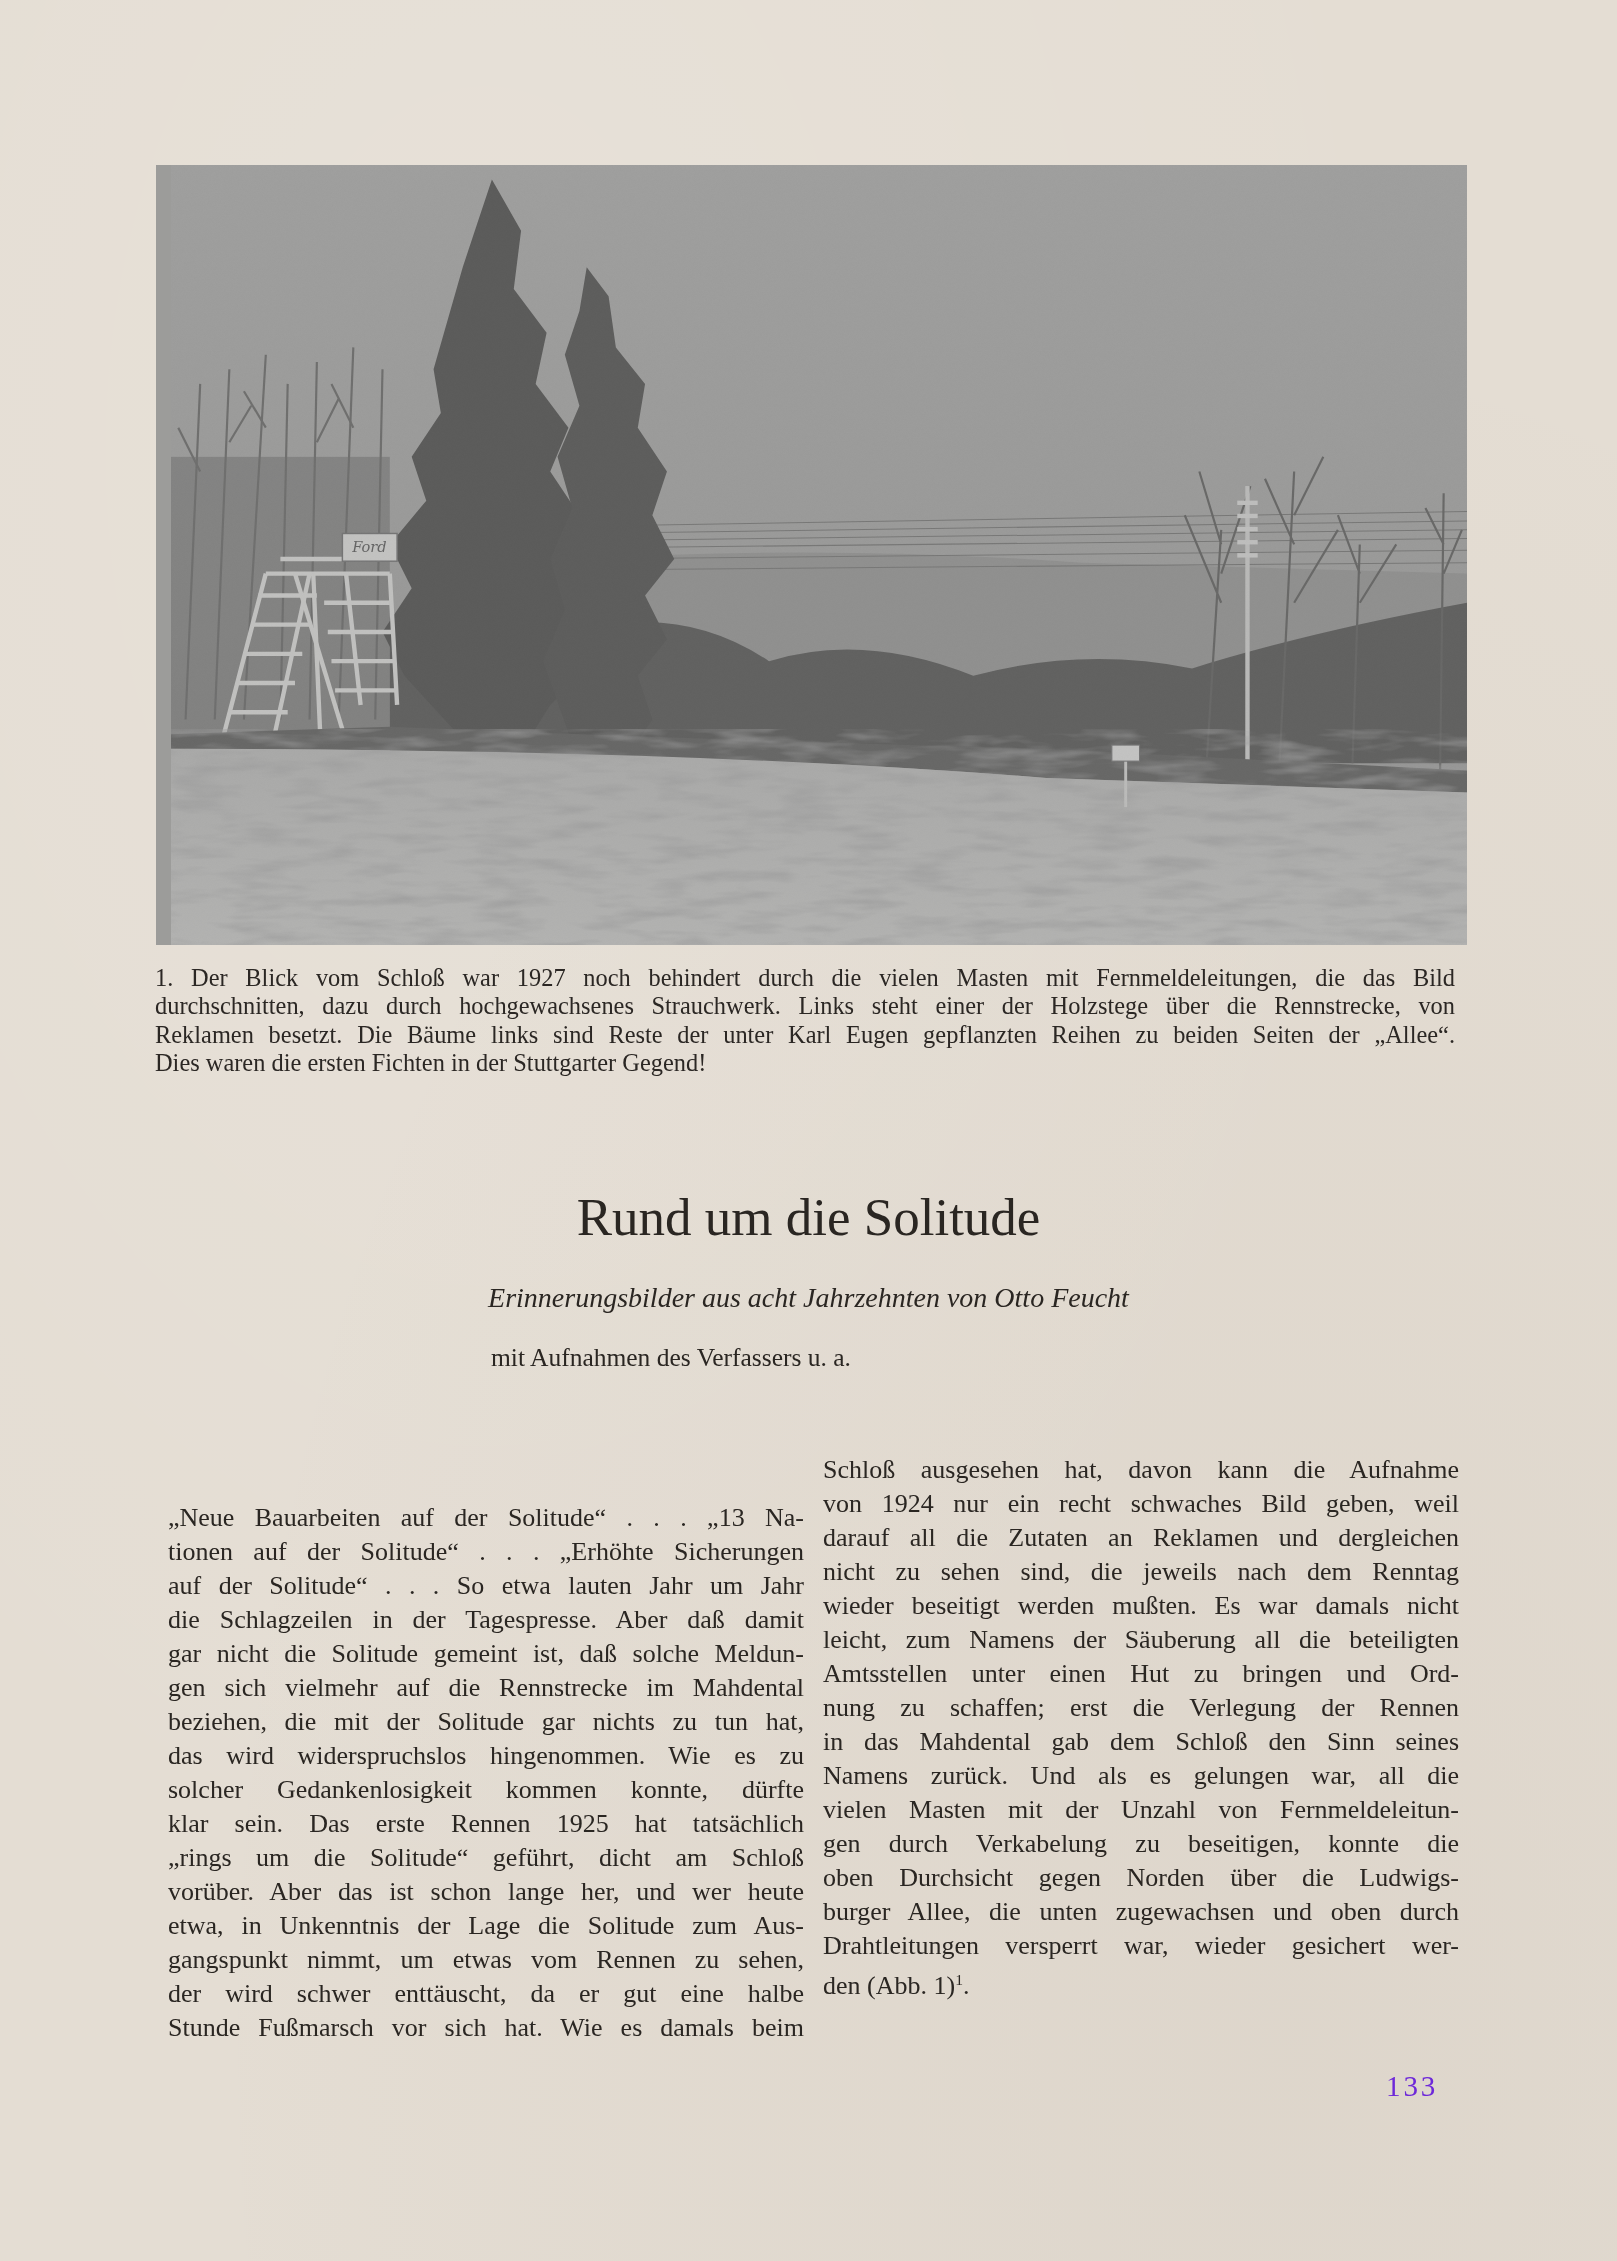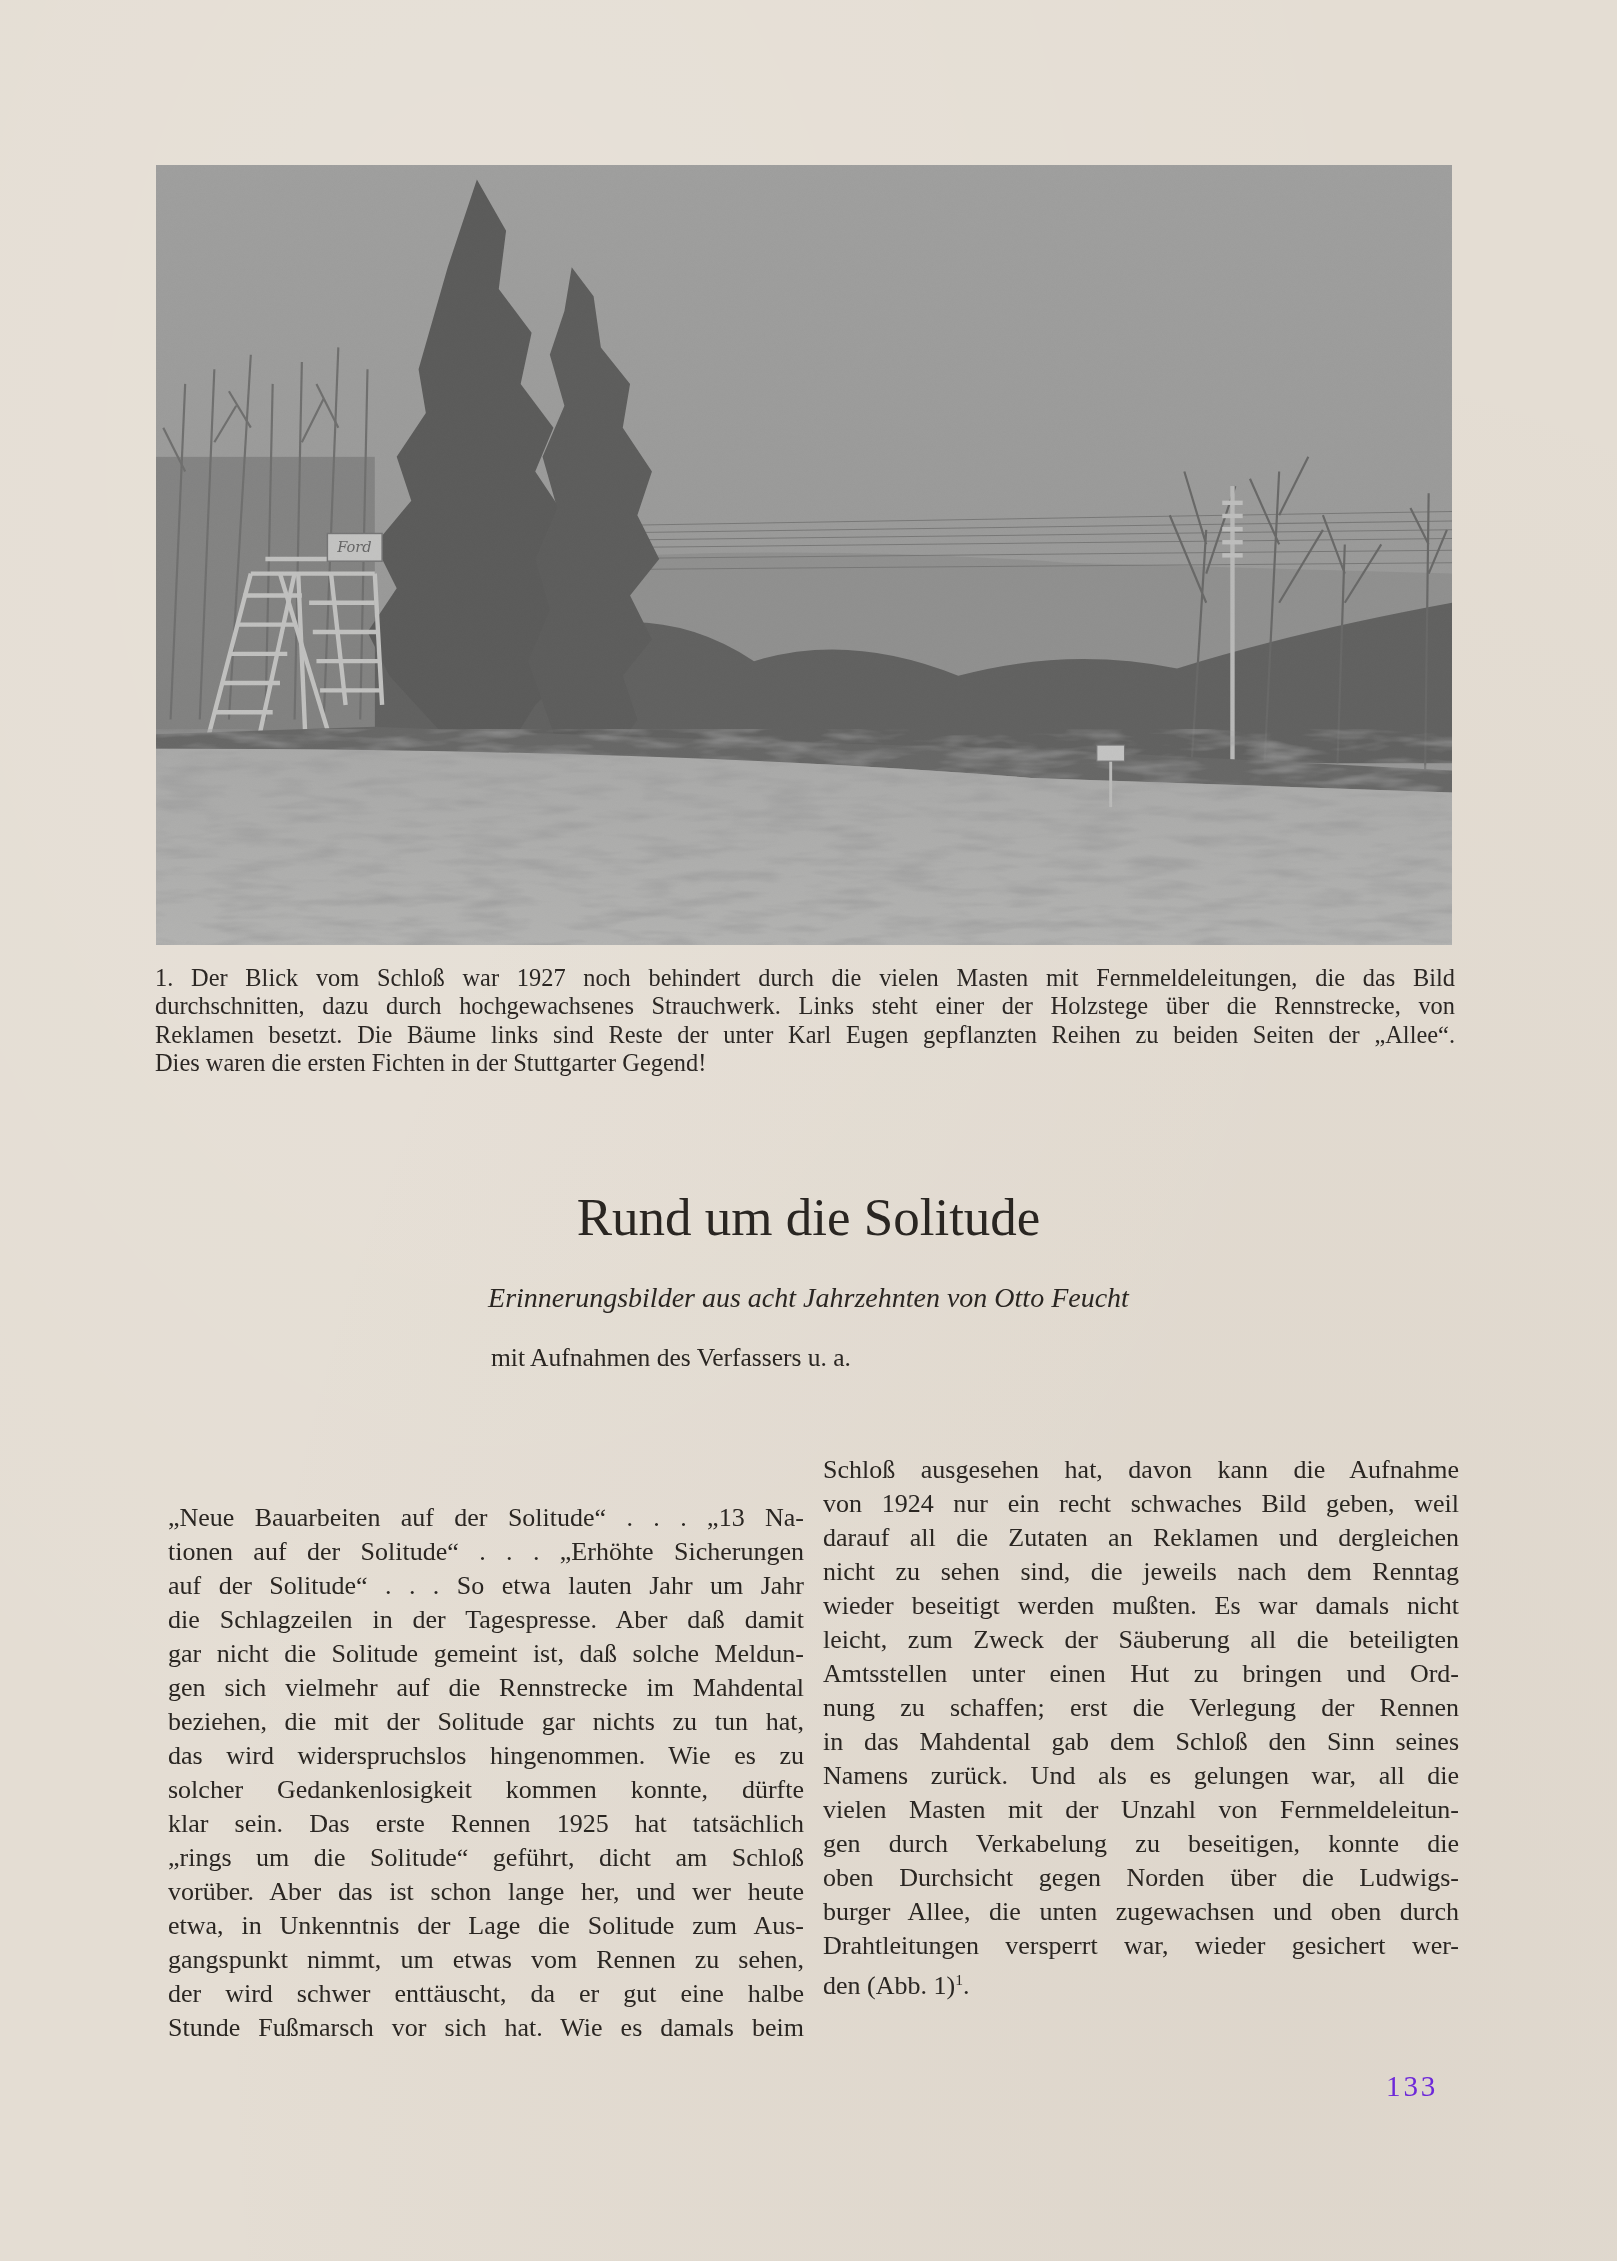--- a/index.html
+++ b/index.html
@@ -16,20 +16,21 @@
       radial-gradient(ellipse at 30% 20%, rgba(255,255,255,0.12), rgba(0,0,0,0) 60%),
       radial-gradient(ellipse at 80% 90%, rgba(120,100,80,0.06), rgba(0,0,0,0) 60%);
     pointer-events: none;
   }
   
   .photo {
     position: absolute; left: 156px; top: 165px;
     width: 1296px; height: 780px;
     overflow: hidden;
     background: #9c9c9a;
+    padding-left: 15px;
   }
   .photo svg { display: block; width: 100%; height: 100%; }
 
   
   .caption {
     position: absolute; left: 155px; top: 964px; width: 1300px;
     font-size: 24.4px; line-height: 28.4px;
     text-align: justify; color: #2b2724; font-family: Liberation Serif, serif;
   }
   .caption p { margin: 0; }
@@ -195,21 +196,21 @@
   <span class="line">der wird schwer enttäuscht, da er gut eine halbe</span>
   <span class="line">Stunde Fußmarsch vor sich hat. Wie es damals beim</span>
 </div>
 
 <div class="column col-right">
   <span class="line">Schloß ausgesehen hat, davon kann die Aufnahme</span>
   <span class="line">von 1924 nur ein recht schwaches Bild geben, weil</span>
   <span class="line">darauf all die Zutaten an Reklamen und dergleichen</span>
   <span class="line">nicht zu sehen sind, die jeweils nach dem Renntag</span>
   <span class="line">wieder beseitigt werden mußten. Es war damals nicht</span>
-  <span class="line">leicht, zum Zweck der Säuberung all die beteiligten</span>
+  <span class="line">leicht, zum Namens der Säuberung all die beteiligten</span>
   <span class="line">Amtsstellen unter einen Hut zu bringen und Ord-</span>
   <span class="line">nung zu schaffen; erst die Verlegung der Rennen</span>
   <span class="line">in das Mahdental gab dem Schloß den Sinn seines</span>
   <span class="line">Namens zurück. Und als es gelungen war, all die</span>
   <span class="line">vielen Masten mit der Unzahl von Fernmeldeleitun-</span>
   <span class="line">gen durch Verkabelung zu beseitigen, konnte die</span>
   <span class="line">oben Durchsicht gegen Norden über die Ludwigs-</span>
   <span class="line">burger Allee, die unten zugewachsen und oben durch</span>
   <span class="line">Drahtleitungen versperrt war, wieder gesichert wer-</span>
   <span class="line last"><span>den (Abb. 1)</span><sup>1</sup><span>.</span></span>

